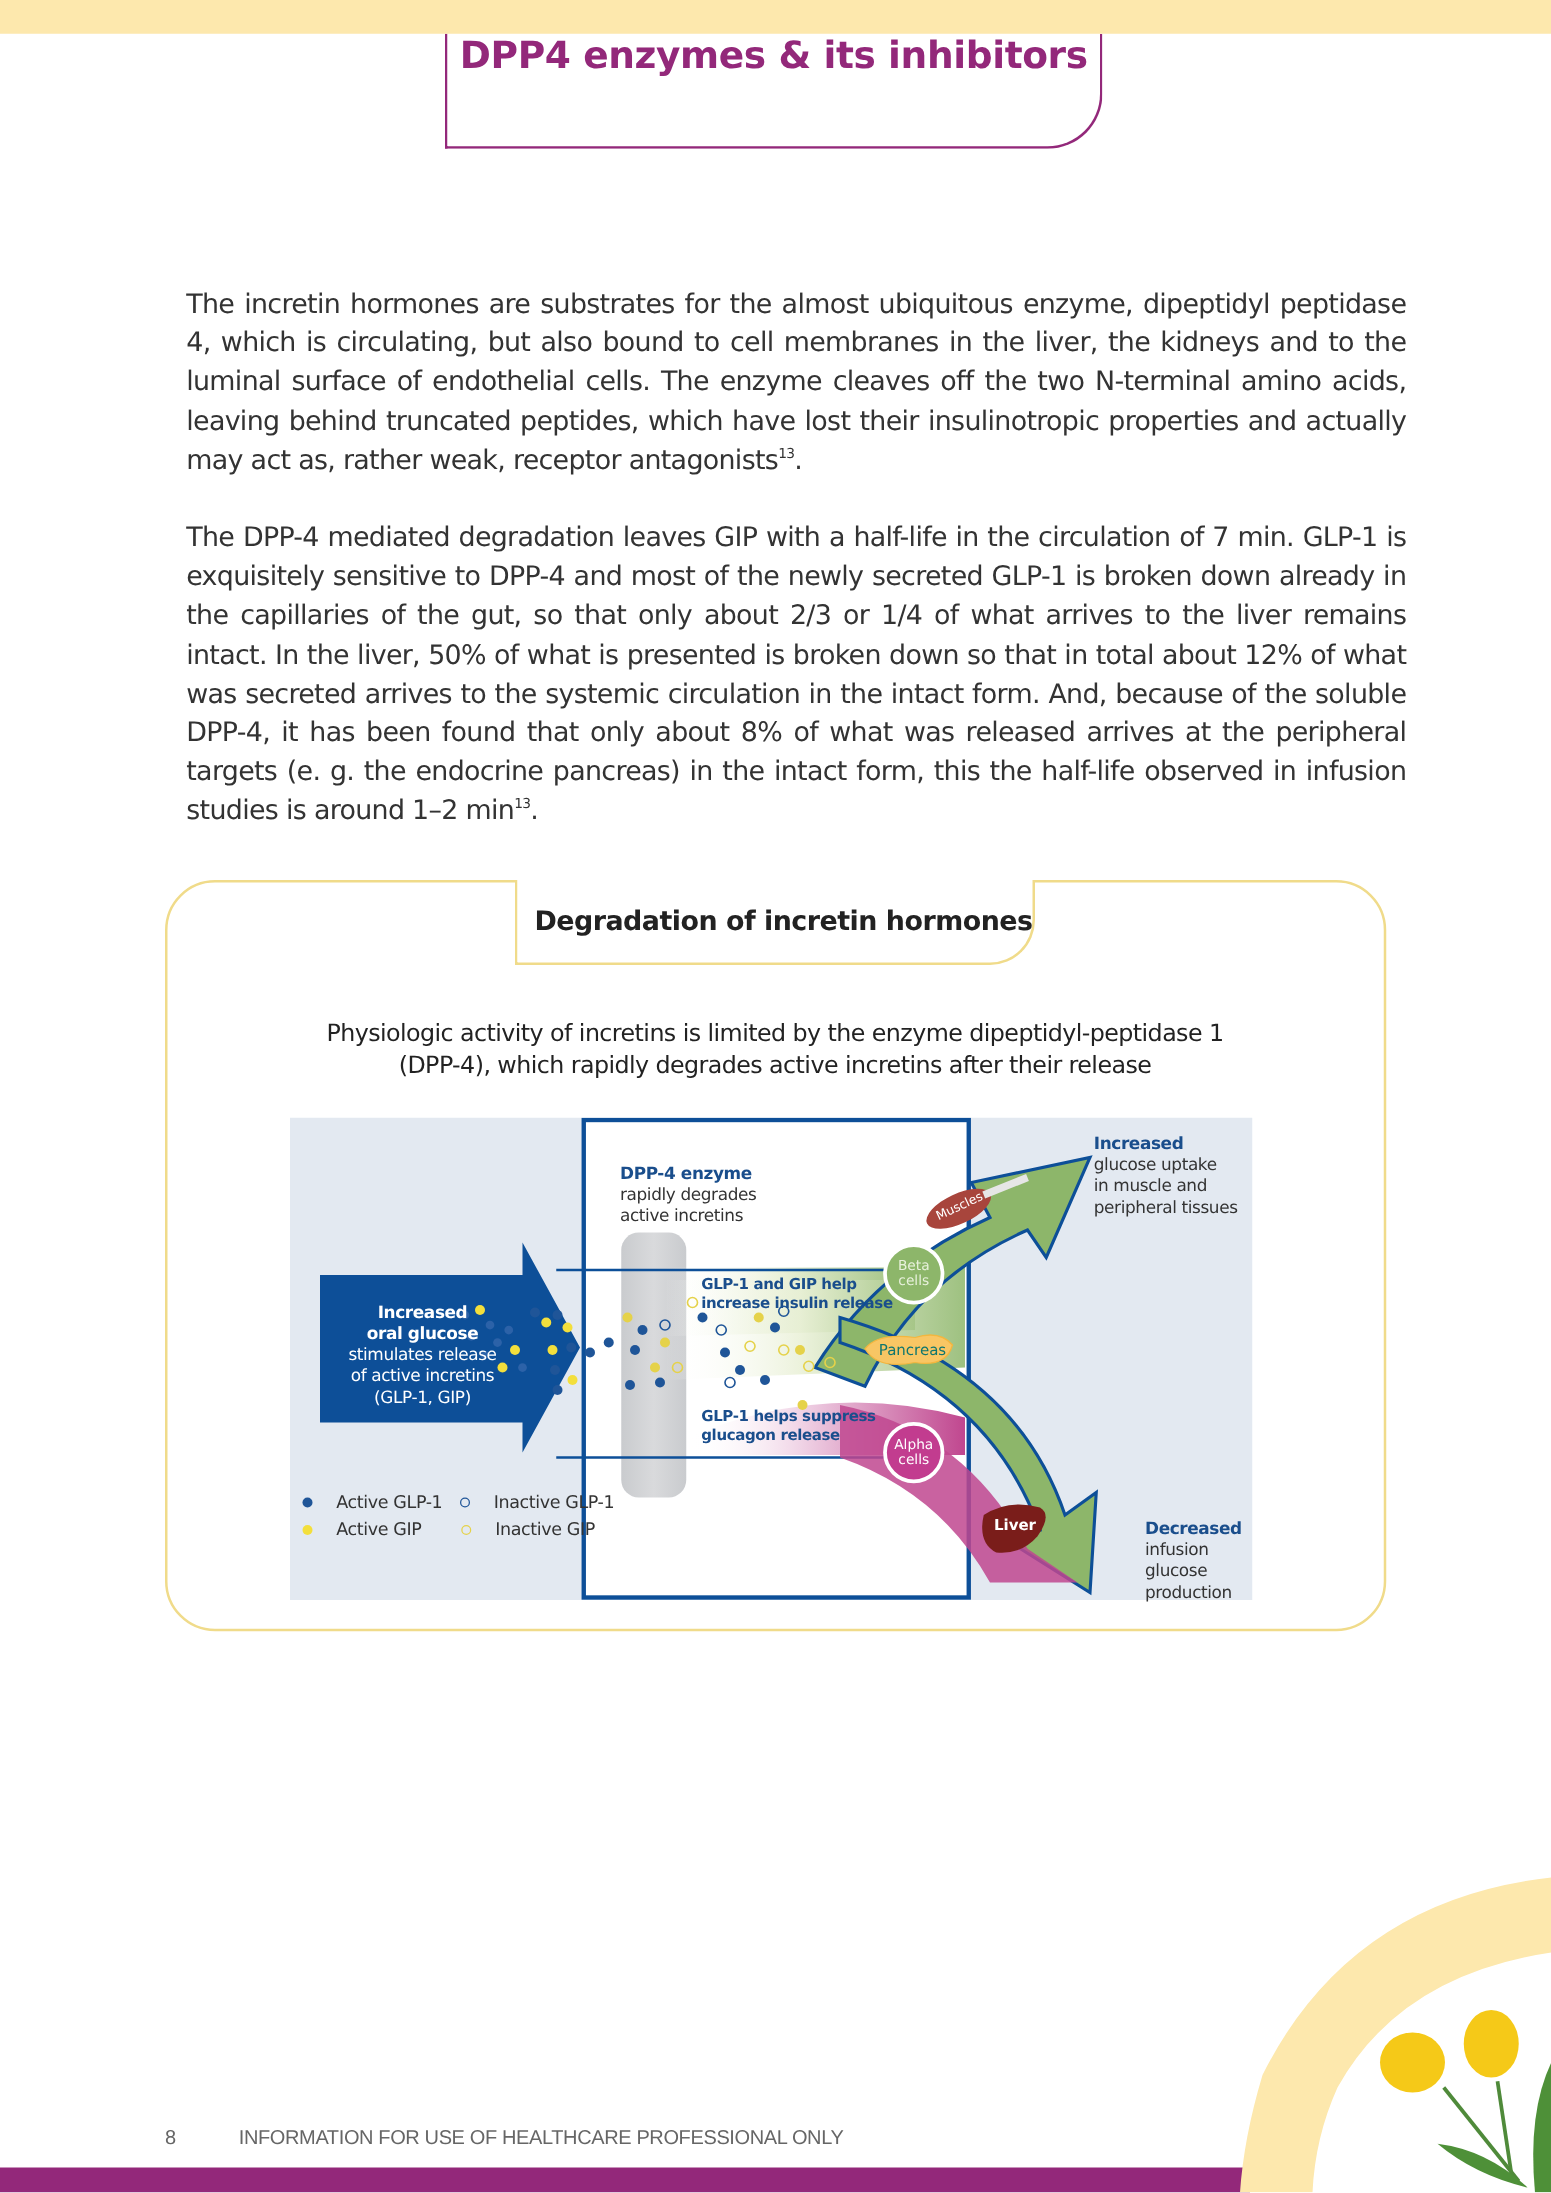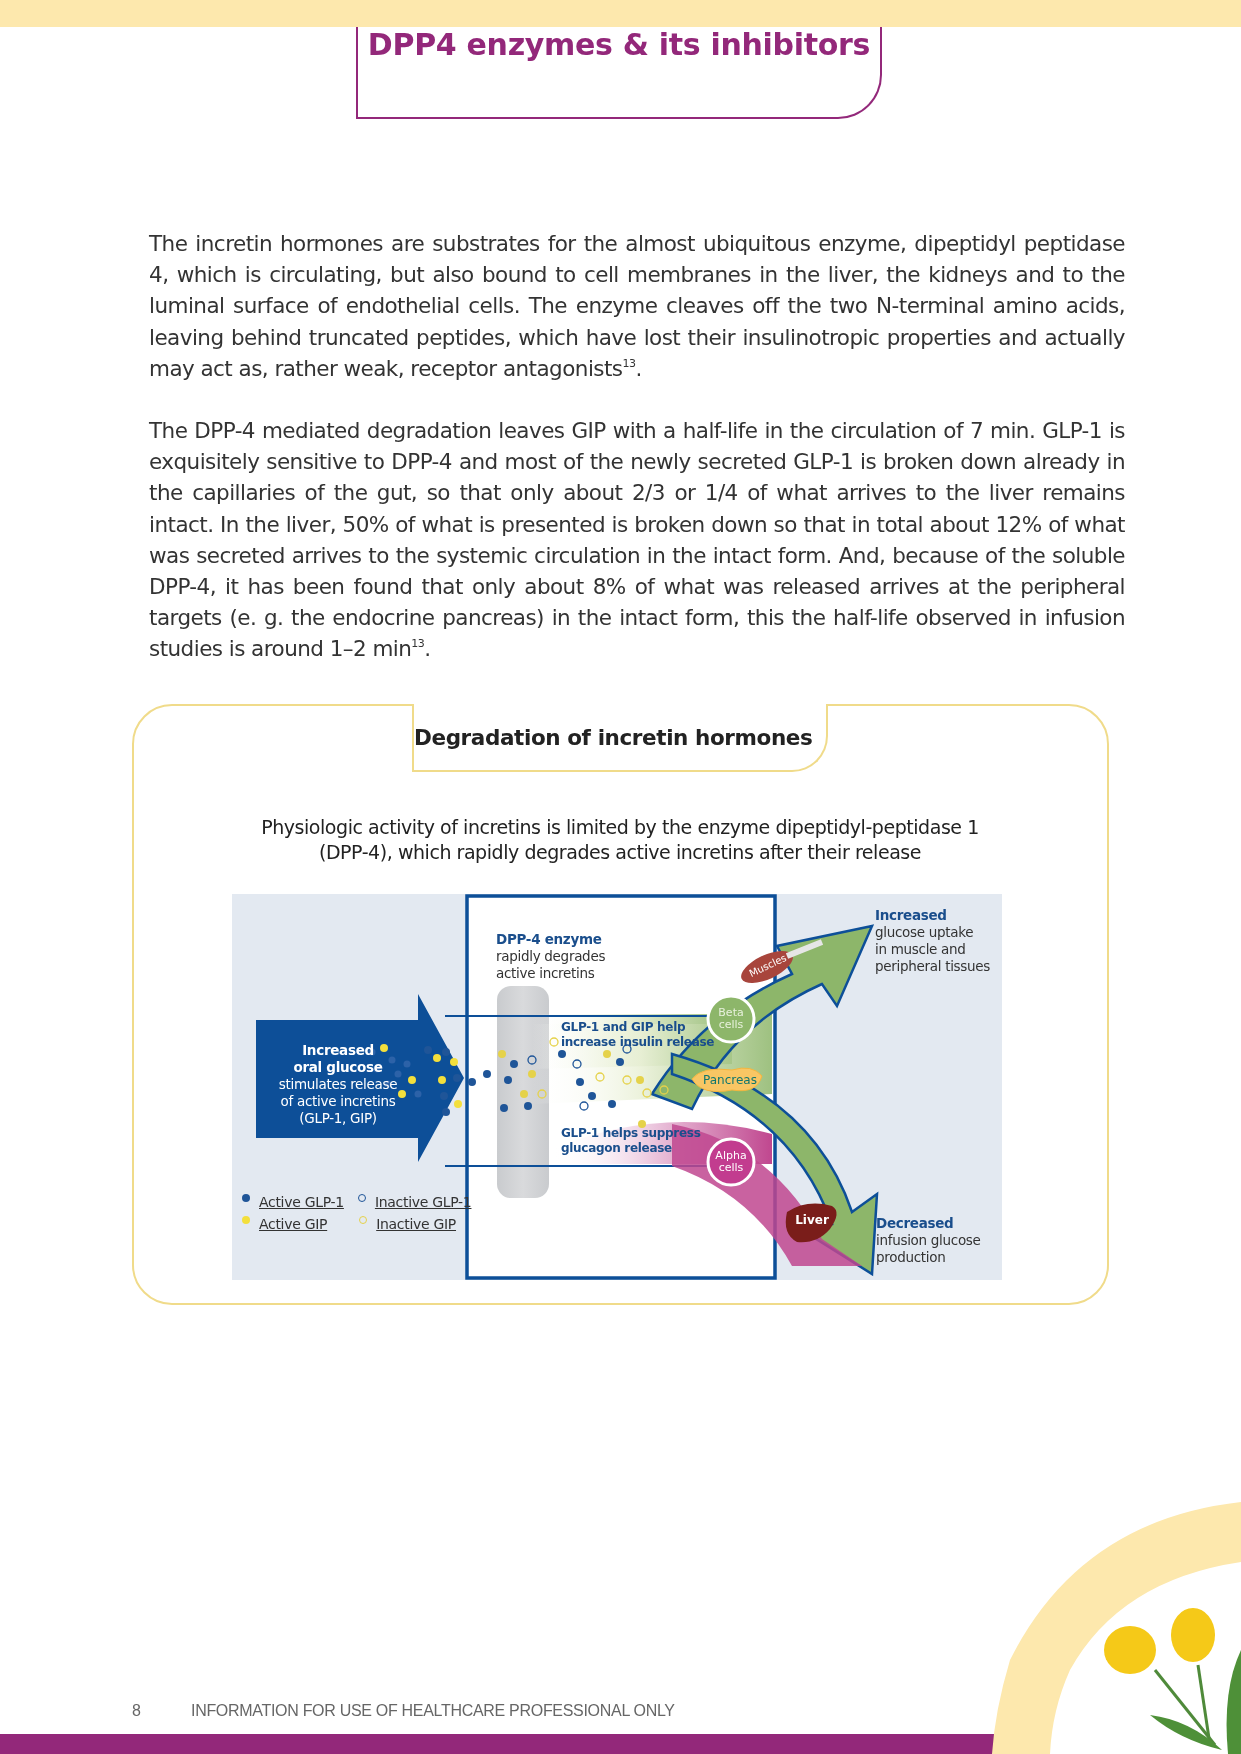--- a/index.html
+++ b/index.html
@@ -32,42 +32,42 @@
   sup { font-size: 11px; line-height: 0; vertical-align: 9px; }
 
   .box {
     position: absolute; left: 132px; top: 704px; width: 977px; height: 601px;
     border: 2px solid #f0db8a; border-radius: 40px; box-sizing: border-box;
   }
   .box-tab {
     position: absolute; left: 412px; top: 704px; width: 416px; height: 68px;
     border: 2px solid #f0db8a; border-top: none; border-bottom-right-radius: 36px;
     box-sizing: border-box; background: #fff;
-    display: flex; align-items: center; justify-content: flex-start;
+    display: flex; align-items: center; justify-content: flex-end;
   }
   .box-tab h2 {
     margin: 0; font-family: "DejaVu Sans", sans-serif; font-weight: bold; font-size: 21.5px;
     color: #222; letter-spacing: -0.4px;
   }
   .box-caption {
     position: absolute; left: 180px; width: 880px; top: 815px; text-align: center;
     font-family: "DejaVu Sans", sans-serif; font-size: 19px; line-height: 25px; color: #222;
     letter-spacing: -0.45px;
   }
 
   .diagram { position: absolute; left: 232px; top: 894px; width: 770px; height: 386px; }
   .diagram svg { position: absolute; left: 0; top: 0; }
   .dlabel { position: absolute; font-family: "DejaVu Sans", sans-serif; font-size: 13.5px; line-height: 17px; color: #333; letter-spacing: -0.3px; }
   .dlabel b { color: #1a4e8c; }
   .dlabel.white { color: #fff; text-align: center; }
   .dlabel.white b { color: #fff; }
   .organ { position: absolute; font-family: "DejaVu Sans", sans-serif; font-size: 11px; color: #fff; text-align: center; line-height: 12px; }
   .legend { position: absolute; left: 10px; top: 300px; font-family: "DejaVu Sans", sans-serif; font-size: 14px; color: #333; }
   .legend-row { display: flex; gap: 14px; margin-bottom: 6px; }
-  .legend-item { display: flex; gap: 9px; letter-spacing: -0.3px; text-decoration: underline; }
+  .legend-item { display: flex; align-items: center; gap: 19px; letter-spacing: -0.3px; }
   .dot { width: 8px; height: 8px; border-radius: 50%; display: inline-block; box-sizing: border-box; }
 
   .footer-num { position: absolute; left: 132px; top: 1702px; font-size: 16px; color: #666; }
   .footer-text { position: absolute; left: 191px; top: 1702px; font-size: 16px; color: #666; letter-spacing: -0.3px; }
   .bottom-band { position: absolute; left: 0; top: 1734px; width: 1000px; height: 20px; background: #93287a; }
   .deco { position: absolute; left: 960px; top: 1440px; }
 </style>
 </head>
 <body>
 
@@ -229,21 +229,21 @@
   <div class="organ" style="left:560px; top:320px; width:40px; font-size:12px; font-weight:bold;">Liver</div>
 
   <div class="dlabel" style="left:643px; top:13px;">
     <div><b>Increased</b></div>
     <div>glucose uptake</div>
     <div>in muscle and</div>
     <div>peripheral tissues</div>
   </div>
 
 
-  <div class="dlabel" style="left:644px; top:321px;">
+  <div class="dlabel" style="left:644px; top:321px;padding-left:40px;">
     <div><b>Decreased</b></div>
     <div>infusion glucose</div>
     <div>production</div>
   </div>
 
   <div class="legend">
     <div class="legend-row">
       <div class="legend-item">
           <span class="dot" style="background:#1f5598;"></span>
           <span>Active GLP-1</span>

